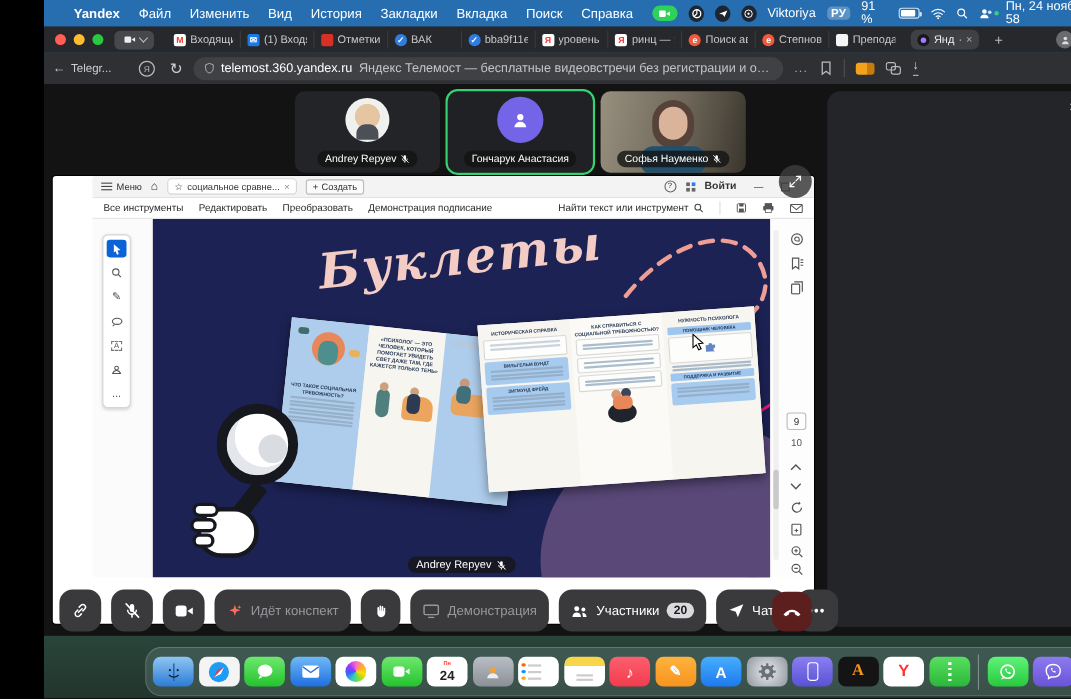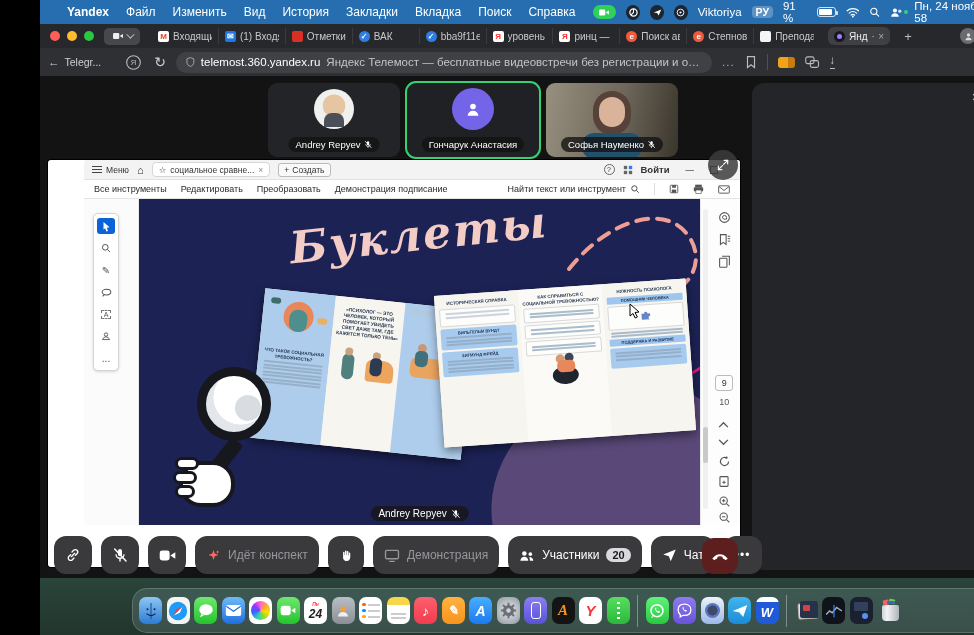--- a/index.html
+++ b/index.html
@@ -99,22 +99,22 @@
   .ctl{position:absolute;left:14px;top:460px;display:flex;gap:9px;align-items:flex-end;}
   .cbtn{height:38px;border-radius:12px;background:#3a3a3d;display:flex;align-items:center;justify-content:center;gap:7px;
     color:#fff;font-size:12px;padding:0 11px;white-space:nowrap;}
   .cbtn.dim{color:#97979c;}
   .badge{background:#d9d9de;color:#1b1b1d;border-radius:9px;font-size:11px;padding:1px 6px;font-weight:bold;}
   .endcall{position:absolute;left:662px;top:462px;width:36px;height:36px;border-radius:12px;background:#5d1e1e;
     display:flex;align-items:center;justify-content:center;}
   
   .dock{position:absolute;left:92px;top:588px;width:870px;height:45px;background:rgba(120,150,150,.28);
     border:1px solid rgba(255,255,255,.18);border-radius:15px;display:flex;align-items:center;padding:0 6px;gap:4.5px;backdrop-filter:blur(2px);}
-  .dicon{width:23px;height:27px;border-radius:7px;position:relative;flex:0 0 auto;display:flex;align-items:center;justify-content:center;
-    color:#fff;font-weight:bold;font-size:14px;overflow:hidden;font-style:italic;}
+  .dicon{width:37px;height:27px;border-radius:7px;position:relative;flex:0 0 auto;display:flex;align-items:center;justify-content:center;
+    color:#fff;font-weight:bold;font-size:14px;overflow:hidden;}
   .dsep{width:1px;height:32px;background:rgba(255,255,255,.35);margin:0 3px;flex:0 0 auto;}
   .deskicon{position:absolute;left:946px;top:78px;color:#fff;font-size:9px;text-shadow:0 1px 2px rgba(0,0,0,.6);}
   svg{display:block;}
 </style>
 </head>
 <body>
 
 <div class="screen">
 
   <div class="menubar">

